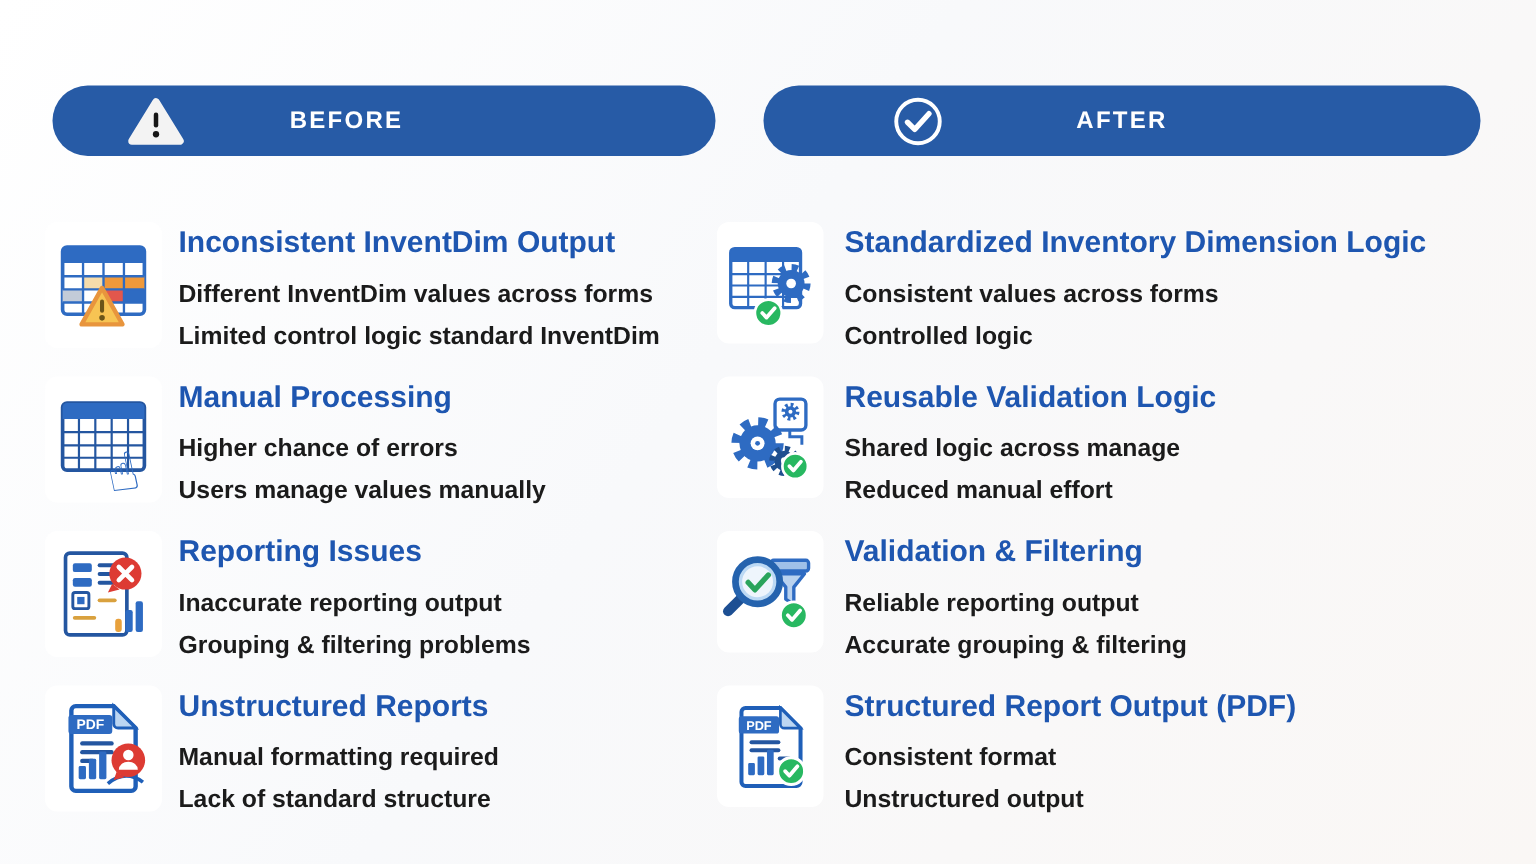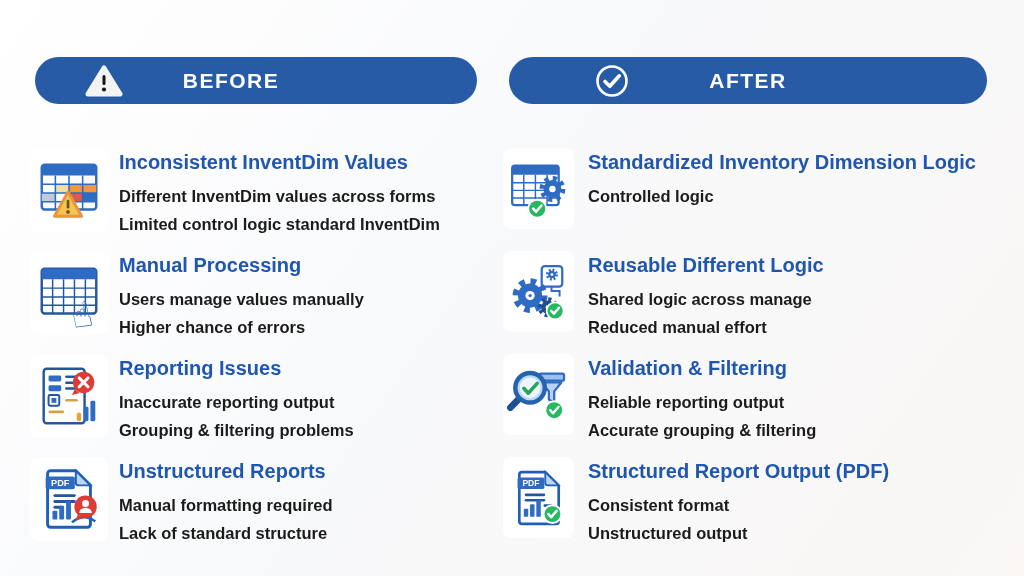--- a/index.html
+++ b/index.html
@@ -13,26 +13,26 @@
     position:absolute; top:57px; height:47px;
     background:#275BA6; border-radius:24px;
   }
   .pill-before { left:35px; width:442px; }
   .pill-after  { left:509px; width:478px; }
   .pill-icon { position:absolute; top:50%; transform:translateY(-50%); }
   .pill-before .pill-icon { left:50px; }
   .pill-after  .pill-icon { left:85px; }
   .pill-label {
     position:absolute; inset:0; display:flex; align-items:center; justify-content:center;
-    color:#ffffff; font-size:21px; font-weight:bold; letter-spacing:1.5px;
+    color:#ffffff; font-size:16px; font-weight:bold; letter-spacing:1.5px;
   }
   .pill-before .pill-label { padding-right:50px; }
   .col { position:absolute; top:148px; }
   .col-before { left:30px; }
-  .col-after  { left:503px; }
+  .col-after  { left:478px; }
   .item { display:flex; align-items:flex-start; height:103px; }
   .icon-card {
     background:#ffffff; border-radius:8px;
     display:flex; align-items:center; justify-content:center;
     flex:0 0 auto;
   }
   .col-before .icon-card { width:78px; height:84px; }
   .col-after  .icon-card { width:71px; height:81px; }
   .item-text { padding-top:1px; }
   .col-before .item-text { margin-left:11px; }
@@ -79,39 +79,39 @@
         <rect x="10" y="41" width="14" height="9" fill="#c3cbd8"></rect>
         <rect x="38" y="41" width="14" height="9" fill="#e2574c"></rect>
         <rect x="52" y="41" width="14" height="9" fill="#2e6bc2"></rect>
         <path d="M24,23 V58 M38,23 V58 M52,23 V58 M10,32 H66 M10,41 H66 M10,50 H66" stroke="#2e6bc2" stroke-width="1.6" fill="none"></path>
         <path d="M37,40 L51,65 H23 Z" fill="#f7c453" stroke="#e8953d" stroke-width="3" stroke-linejoin="round"></path>
         <rect x="35.6" y="48" width="2.8" height="9" rx="1.4" fill="#6b5518"></rect>
         <circle cx="37" cy="60.5" r="1.9" fill="#6b5518"></circle>
       </svg>
     </div>
     <div class="item-text">
-      <div class="item-title">Inconsistent InventDim Values</div>
+      <div class="item-title">Inconsistent InventDim Output</div>
       <div class="item-line">Different InventDim values across forms</div>
       <div class="item-line">Limited control logic standard InventDim</div>
     </div>
   </div>
 
   <div class="item">
     <div class="icon-card">
       <svg width="74" height="74" viewBox="0 0 76 76">
         <rect x="10" y="13" width="56" height="46" rx="3" fill="#fff" stroke="#2456a0" stroke-width="2.5"></rect>
         <path d="M13,13 h50 a3,3 0 0 1 3,3 v8 h-56 v-8 a3,3 0 0 1 3,-3 z" fill="#2e6bc2"></path>
         <path d="M21.2,24 V59 M32.4,24 V59 M43.6,24 V59 M54.8,24 V59 M10,33 H66 M10,42 H66 M10,50.5 H66" stroke="#2456a0" stroke-width="1.5" fill="none"></path>
         <text x="40" y="73" font-size="36" fill="#2e6bc2" font-family="DejaVu Sans" transform="rotate(-12 52 60)">☝</text>
       </svg>
     </div>
     <div class="item-text">
       <div class="item-title">Manual Processing</div>
+      <div class="item-line">Higher chance of errors</div>
       <div class="item-line">Users manage values manually</div>
-      <div class="item-line">Higher chance of errors</div>
     </div>
   </div>
 
   <div class="item">
     <div class="icon-card">
       <svg width="74" height="74" viewBox="0 0 76 76">
         <rect x="12" y="10" width="42" height="56" rx="3" fill="#fff" stroke="#2456a0" stroke-width="2.5"></rect>
         <rect x="17" y="17" width="13" height="6" rx="1.5" fill="#2e6bc2"></rect>
         <rect x="17" y="27" width="13" height="6" rx="1.5" fill="#2e6bc2"></rect>
         <rect x="17" y="37" width="11" height="11" rx="1.5" fill="#fff" stroke="#2456a0" stroke-width="2"></rect>
@@ -175,20 +175,21 @@
         <path d="M21,22 V56 M34,22 V56 M47,22 V56 M8,31 H60 M8,39.5 H60 M8,48 H60" stroke="#2e6bc2" stroke-width="1.6" fill="none"></path>
         <circle cx="53" cy="38" r="11" fill="none" stroke="#2e6bc2" stroke-width="7" stroke-dasharray="4.32 4.32"></circle>
         <circle cx="53" cy="38" r="10" fill="#2e6bc2"></circle>
         <circle cx="53" cy="38" r="3.6" fill="#fff"></circle>
         <circle cx="36" cy="60" r="10" fill="#28b861" stroke="#fff" stroke-width="2"></circle>
         <path d="M31.5,60 l3.2,3.4 l6,-7" stroke="#fff" stroke-width="2.8" fill="none" stroke-linecap="round" stroke-linejoin="round"></path>
       </svg>
     </div>
     <div class="item-text">
       <div class="item-title">Standardized Inventory Dimension Logic</div>
+      <div class="item-line">Consistent values across forms</div>
       <div class="item-line">Controlled logic</div>
     </div>
   </div>
 
   <div class="item">
     <div class="icon-card">
       <svg width="68" height="70" viewBox="0 0 76 76">
         <rect x="41" y="9" width="23" height="23" rx="3.5" fill="none" stroke="#2e6bc2" stroke-width="2.5"></rect>
         <circle cx="52.5" cy="18.5" r="5" fill="none" stroke="#2e6bc2" stroke-width="3.4" stroke-dasharray="1.96 1.96"></circle>
         <circle cx="52.5" cy="18.5" r="4.2" fill="#2e6bc2"></circle>
@@ -199,21 +200,21 @@
         <circle cx="28" cy="42" r="5.2" fill="#fff"></circle>
         <circle cx="28" cy="42" r="1.8" fill="#2e6bc2"></circle>
         <circle cx="48" cy="55" r="8.5" fill="none" stroke="#1f4f8f" stroke-width="5.5" stroke-dasharray="3.34 3.34"></circle>
         <circle cx="48" cy="55" r="7.5" fill="#1f4f8f"></circle>
         <circle cx="48" cy="55" r="2.6" fill="#fff"></circle>
         <circle cx="56" cy="59" r="9.5" fill="#28b861" stroke="#fff" stroke-width="2"></circle>
         <path d="M51.7,59 l3,3.2 l5.6,-6.6" stroke="#fff" stroke-width="2.8" fill="none" stroke-linecap="round" stroke-linejoin="round"></path>
       </svg>
     </div>
     <div class="item-text">
-      <div class="item-title">Reusable Different Logic</div>
+      <div class="item-title">Reusable Validation Logic</div>
       <div class="item-line">Shared logic across manage</div>
       <div class="item-line">Reduced manual effort</div>
     </div>
   </div>
 
   <div class="item">
     <div class="icon-card">
       <svg width="68" height="70" viewBox="0 0 76 76">
         <rect x="38" y="14" width="28" height="8" rx="2" fill="#9fc0e8" stroke="#2e6bc2" stroke-width="2.5"></rect>
         <path d="M41,24 h22 l-8,10 v13 l-6,-4 v-9 z" fill="#b9d2ef" stroke="#2e6bc2" stroke-width="2.5" stroke-linejoin="round"></path>

